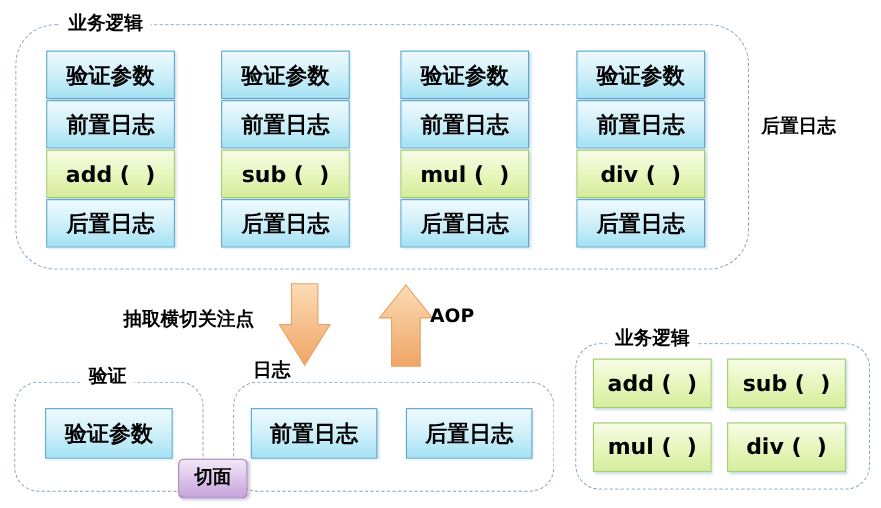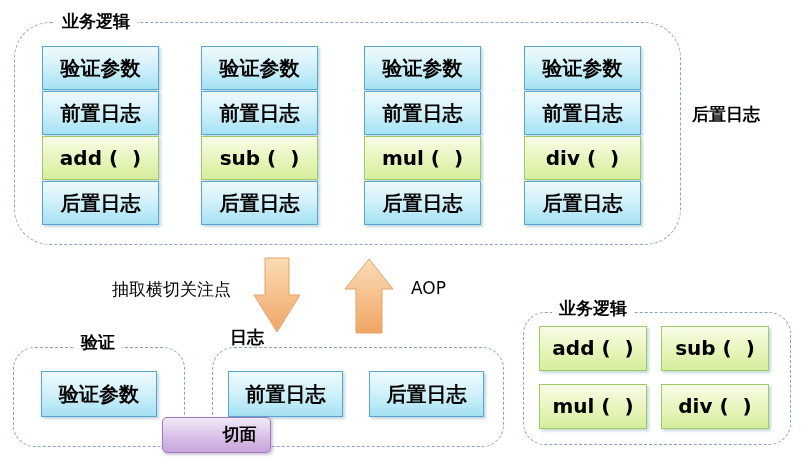--- a/index.html
+++ b/index.html
@@ -28,30 +28,29 @@
   .green{
     border:1px solid #9ecb67;
     background:linear-gradient(180deg,#f7fce7 0%,#e6f5ba 55%,#d6ed9d 100%);
   }
   .col{position:absolute;width:117px;}
   .col .box{position:relative;width:117px;height:44px;line-height:42px;margin-bottom:1px;}
   .side-label{
     position:absolute;font-size:17px;font-weight:bold;white-space:nowrap;
   }
   .free-label{
-    position:absolute;font-size:17px;font-weight:normal;white-space:nowrap;
+    position:absolute;font-size:17px;font-weight:bold;white-space:nowrap;
   }
   .leaf-box{height:46px;line-height:44px;}
   .aspect{
     position:absolute;left:162px;top:417px;width:61px;height:34px;z-index:6;
     border:1px solid #9c79ba;border-radius:5px;text-align:center;
     font-size:17px;font-weight:bold;line-height:32px;
     background:linear-gradient(180deg,#f1e8f7 0%,#ddc5ea 50%,#c7a3da 100%);
     box-shadow:1.5px 1.5px 2.5px rgba(120,100,140,0.35);
-    padding-left:46px;
   }
   .arrow{position:absolute;}
 </style>
 </head>
 <body>
 
 <div class="canvas">
 
   <div class="group" style="left:14px;top:22px;width:665px;height:221px;border-radius:36px;">
     <span class="group-title" style="left:40px;top:-12px;">业务逻辑</span>
@@ -96,21 +95,21 @@
         <stop offset="1" stop-color="#f0a565"></stop>
       </linearGradient>
     </defs>
     <polygon points="13,1 37,1 37,38 48,38 25,75 2,38 13,38" fill="url(#gArrow)" stroke="#e5a264" stroke-width="1"></polygon>
   </svg>
 
   <svg class="arrow" style="left:343px;top:258px;" width="52" height="76" viewBox="0 0 52 76">
     <polygon points="26,1 50,31 39,31 39,75 13,75 13,31 2,31" fill="url(#gArrow)" stroke="#e5a264" stroke-width="1"></polygon>
   </svg>
 
-  <span class="free-label" style="left:411px;top:278px;">AOP</span>
+  <span class="free-label" style="left:391px;top:278px;">AOP</span>
 
   <div class="group" style="left:13px;top:347px;width:170px;height:98px;border-radius:22px;">
     <span class="group-title" style="left:40px;top:-16px;margin-left:20px;">验证</span>
     <div class="box blue leaf-box" style="left:27px;top:23px;width:116px;">验证参数</div>
   </div>
 
   <div class="group" style="left:212px;top:347px;width:290px;height:98px;border-radius:22px;">
     <span class="group-title" style="left:10px;top:-21px;">日志</span>
     <div class="box blue leaf-box" style="left:15px;top:23px;width:115px;">前置日志</div>
     <div class="box blue leaf-box" style="left:156px;top:23px;width:115px;">后置日志</div>

